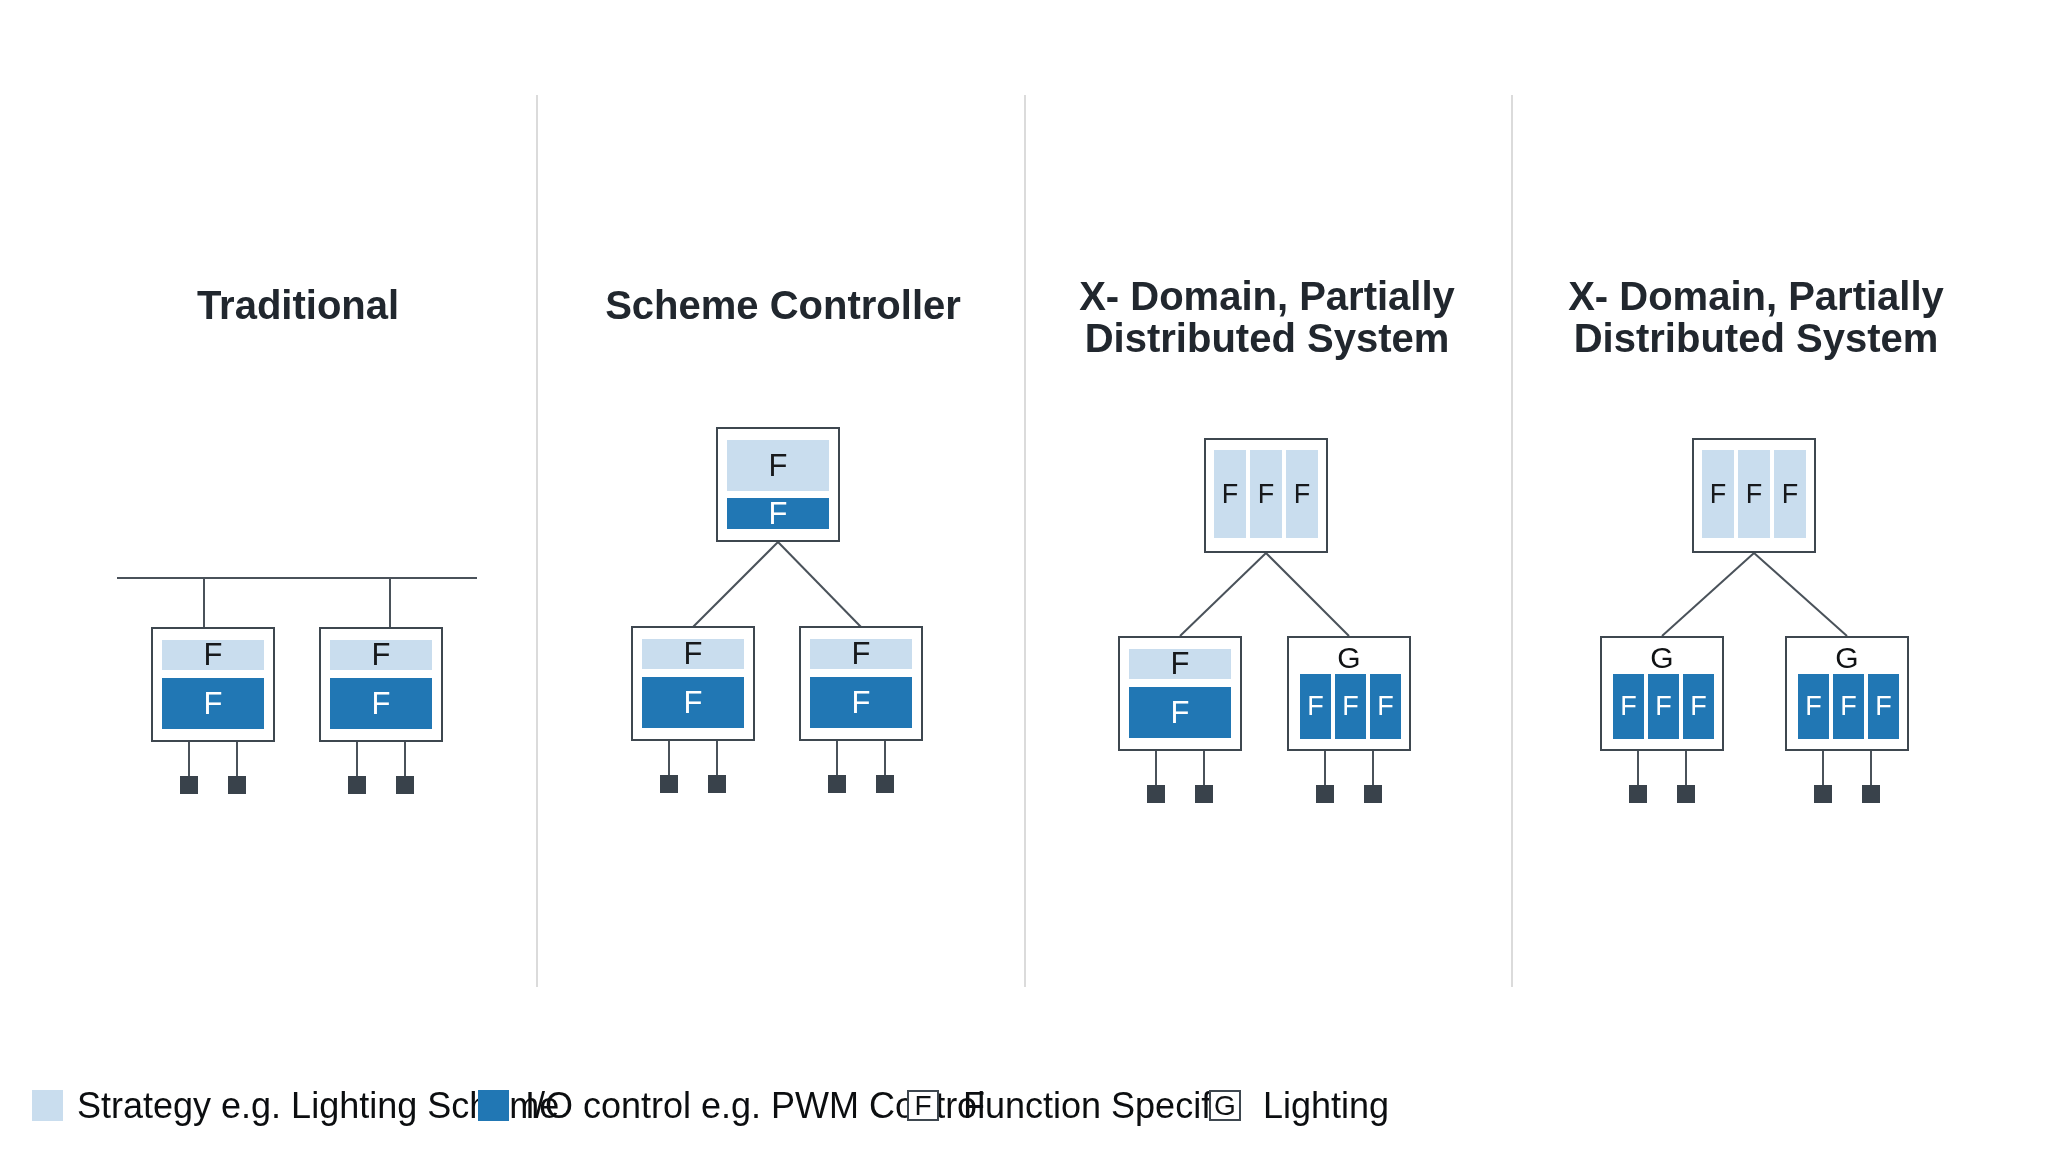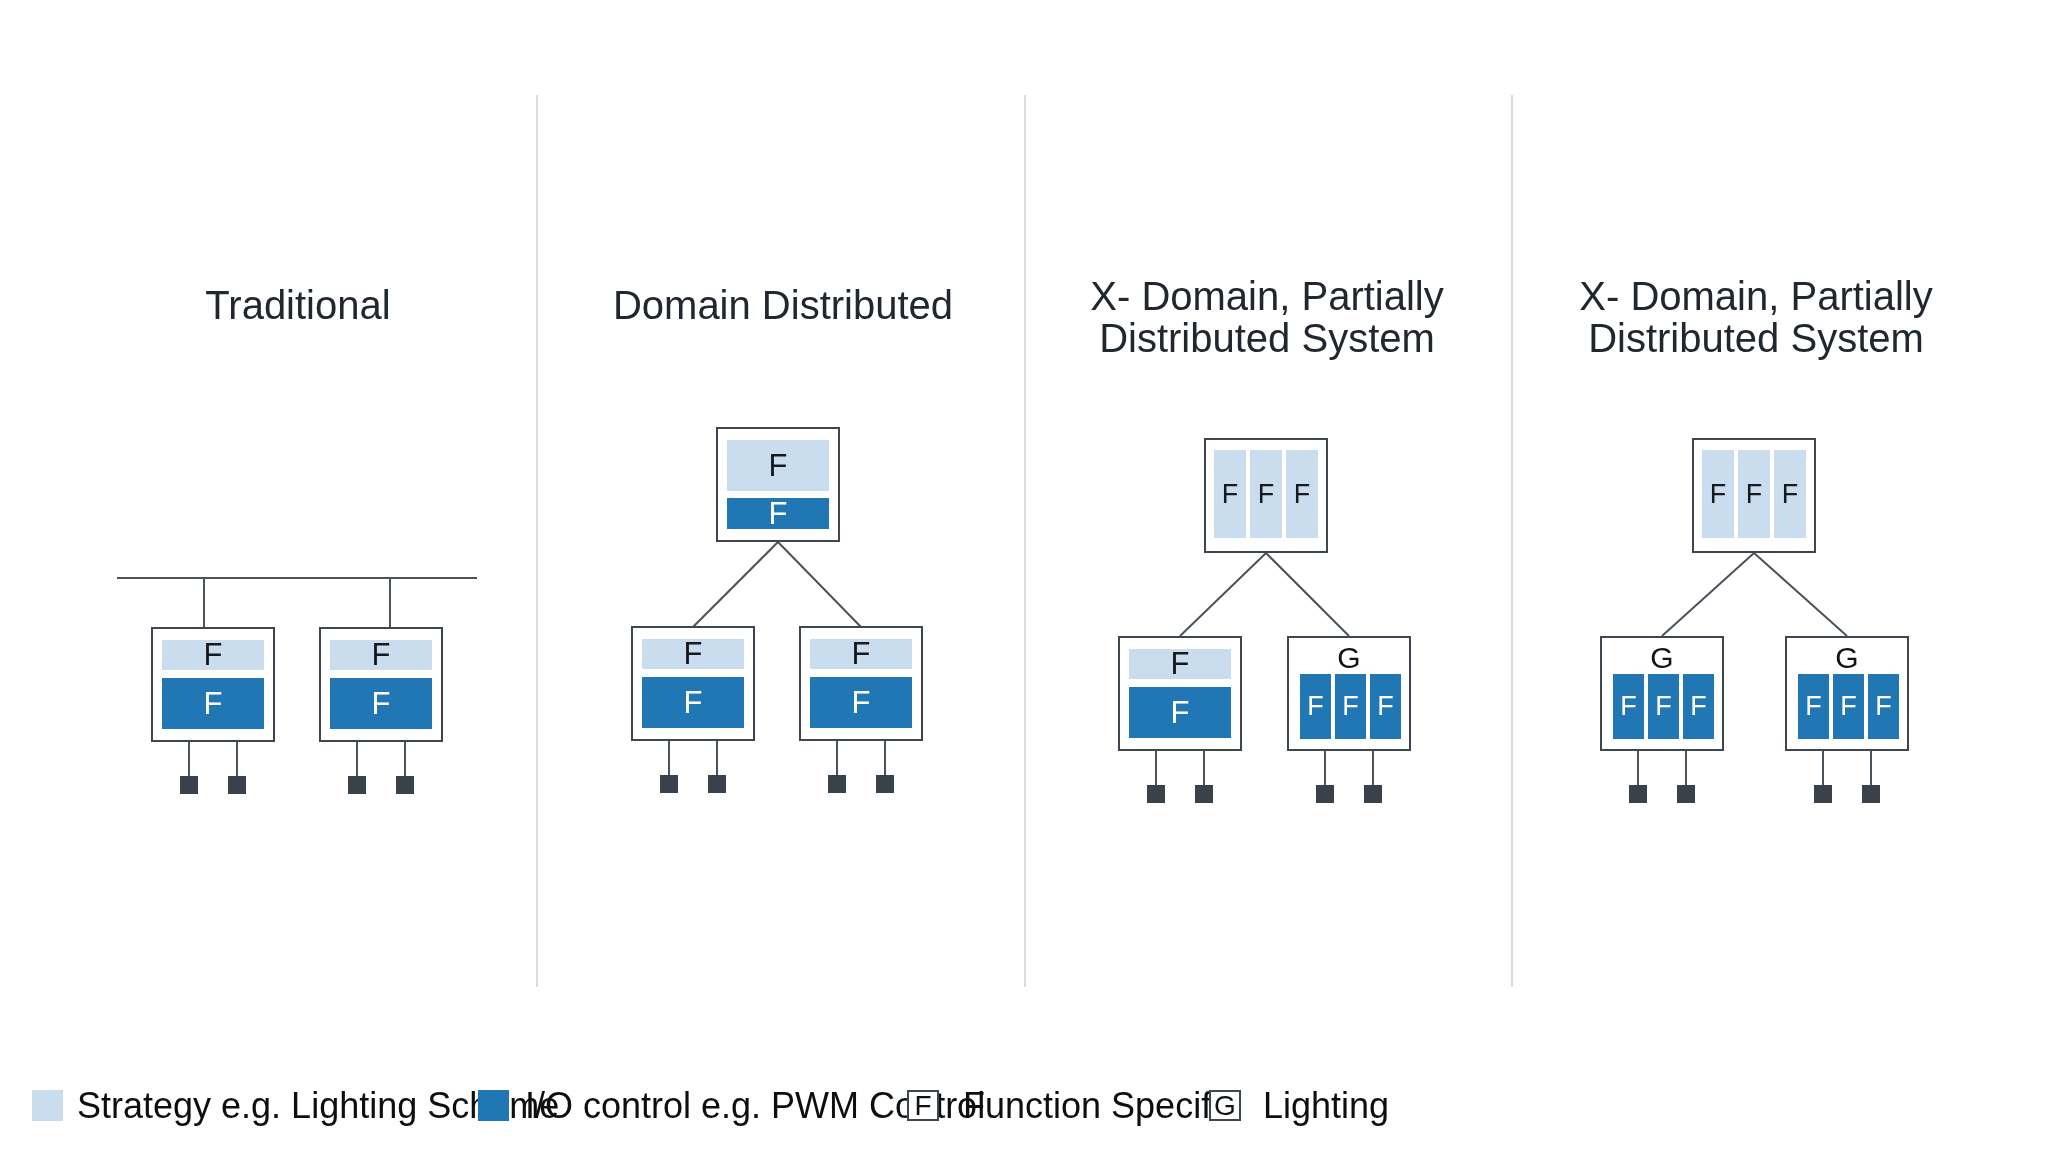--- a/index.html
+++ b/index.html
@@ -1,21 +1,21 @@
 <!DOCTYPE html>
 <html style="--strategy: #C9DDEE; --io: #2177B4; --ink: #3E474F; --line: #4A525A; --square: #39424B; --divider: #DBDBDB; --title: #21272E;"><head>
 <meta charset="utf-8">
 <style>
   html,body{margin:0;padding:0;background:#fff;}
   #canvas{
     position:relative;width:2048px;height:1152px;background:#ffffff;overflow:hidden;
     font-family:"Liberation Sans","DejaVu Sans",sans-serif;
   }
   .divider{position:absolute;top:95px;width:2px;height:892px;background:var(--divider,#dbdbdb);}
-  .title{position:absolute;font-weight:normal;font-size:40px;line-height:42px;text-align:center;color:var(--title,#21272e);}
+  .title{position:absolute;font-weight:bold;font-size:40px;line-height:42px;text-align:center;color:var(--title,#21272e);}
   .hline{position:absolute;height:2px;background:var(--line,#4a525a);}
   .vline{position:absolute;width:2px;background:var(--line,#4a525a);}
   .box{position:absolute;width:124px;height:115px;border:2px solid var(--ink,#3e474f);background:#fff;box-sizing:border-box;}
   .strip{position:absolute;left:9px;width:102px;text-align:center;font-size:31px;}
   .strip.light{background:var(--strategy,#c9ddee);color:#17191c;}
   .strip.dark{background:var(--io,#2177b4);color:#ffffff;}
   .col{position:absolute;display:flex;align-items:center;justify-content:center;font-size:27px;}
   .col.lightc{background:var(--strategy,#c9ddee);color:#17191c;width:32px;top:10px;height:88px;}
   .col.darkc{background:var(--io,#2177b4);color:#ffffff;width:31px;top:36px;height:65px;}
   .ghead{position:absolute;top:3px;left:0;width:100%;text-align:center;font-size:30px;color:#101214;}
@@ -64,21 +64,21 @@
 
   <div class="vline" style="left:188px;top:742px;height:34px"></div>
   <div class="vline" style="left:236px;top:742px;height:34px"></div>
   <div class="vline" style="left:356px;top:742px;height:34px"></div>
   <div class="vline" style="left:404px;top:742px;height:34px"></div>
   <div class="sq" style="left:180px;top:776px"></div>
   <div class="sq" style="left:228px;top:776px"></div>
   <div class="sq" style="left:348px;top:776px"></div>
   <div class="sq" style="left:396px;top:776px"></div>
 
-  <div class="title" style="left:583px;top:284px;width:400px">Domain Distributed</div>
+  <div class="title" style="left:583px;top:284px;width:400px">Scheme Controller</div>
 
   <div class="box" style="left:716px;top:427px">
     <div class="strip light" style="top:11px;height:51px;line-height:51px">F</div>
     <div class="strip dark" style="top:69px;height:31px;line-height:31px">F</div>
   </div>
 
   <div class="box" style="left:631px;top:626px">
     <div class="strip light" style="top:11px;height:30px;line-height:30px">F</div>
     <div class="strip dark" style="top:49px;height:51px;line-height:51px">F</div>
   </div>

